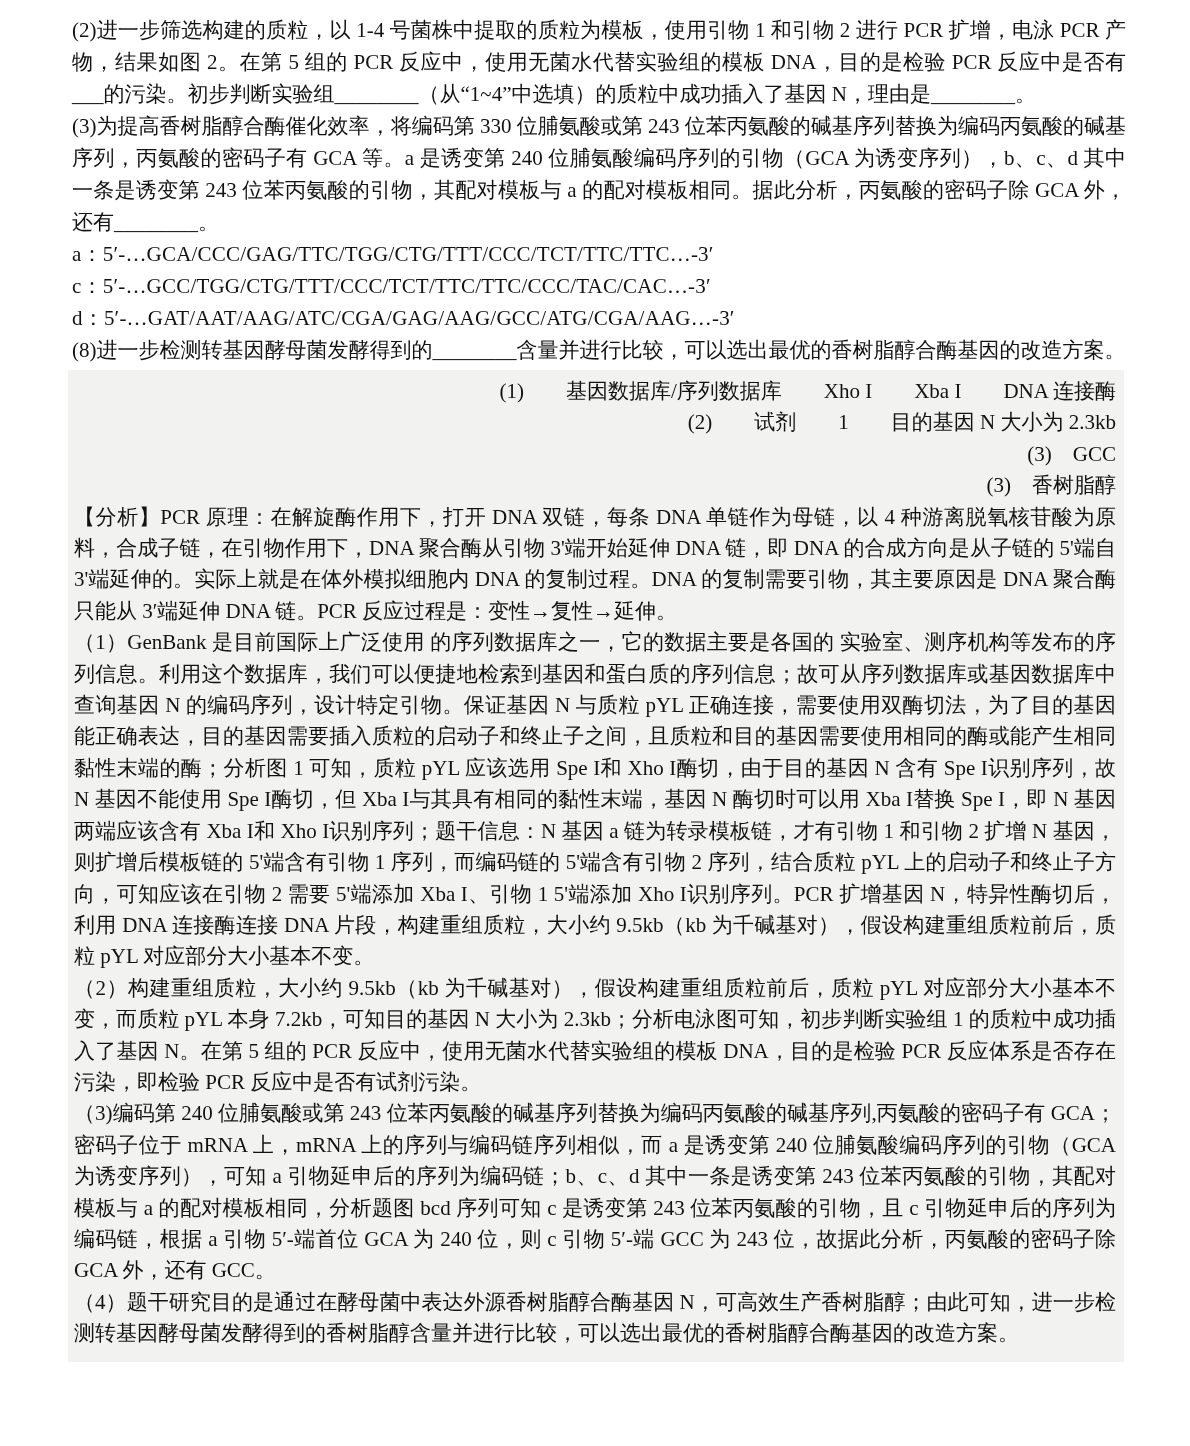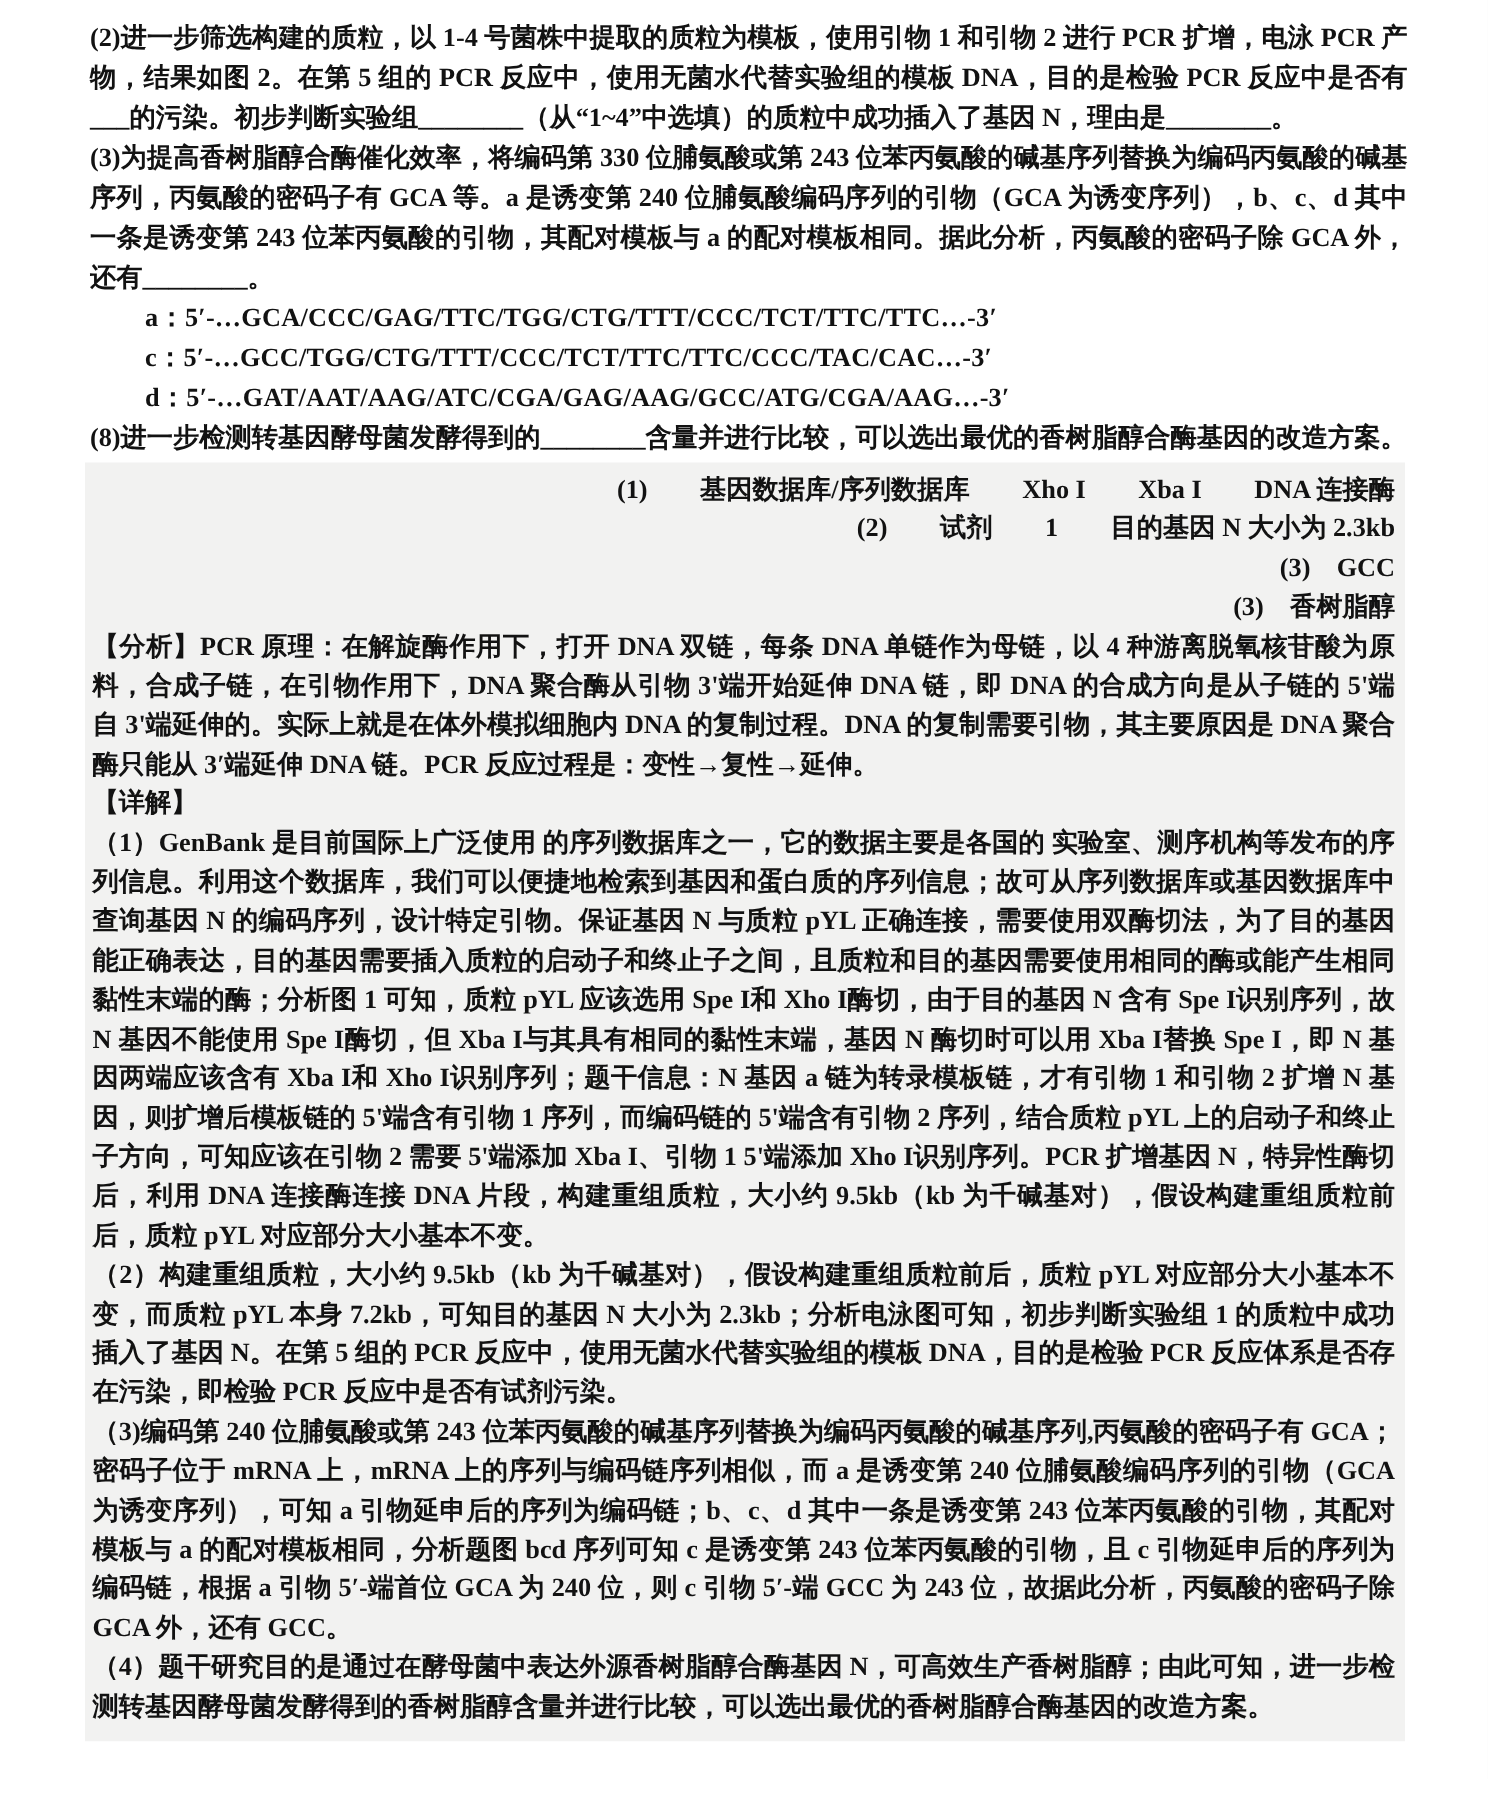--- a/index.html
+++ b/index.html
@@ -8,21 +8,20 @@
     background: #ffffff;
   }
   .page {
     position: relative;
     width: 1190px;
     height: 1446px;
     overflow: hidden;
     background: #ffffff;
     font-family: "Liberation Serif", "DejaVu Serif", serif;
     color: #121212;
-    font-weight: bold;
   }
   .question-section {
     padding: 14px 64px 4px 72px;
     font-size: 21px;
     line-height: 32px;
   }
   .answer-section {
     box-sizing: border-box;
     margin-left: 68px;
     width: 1056px;
@@ -32,21 +31,20 @@
     line-height: 31.4px;
   }
   p {
     margin: 0;
     text-align: justify;
     word-break: break-word;
   }
   p.seq {
     text-align: left;
     letter-spacing: 0.2px;
-    margin-left: 44px;
   }
   p.row {
     text-align: right;
     white-space: pre-wrap;
   }
 </style>
 </head>
 <body>
 
 <div class="page" style="background: rgb(255, 255, 255); color: rgb(18, 18, 18);">
@@ -58,19 +56,18 @@
       <p class="seq">d：5′-…GAT/AAT/AAG/ATC/CGA/GAG/AAG/GCC/ATG/CGA/AAG…-3′</p>
       <p>(8)进一步检测转基因酵母菌发酵得到的________含量并进行比较，可以选出最优的香树脂醇合酶基因的改造方案。</p>
     </div>
 
   <div class="answer-section" style="background: rgb(242, 242, 241);">
       <p class="row">(1)　　基因数据库/序列数据库　　Xho I　　Xba I　　DNA 连接酶</p>
       <p class="row">(2)　　试剂　　1　　目的基因 N 大小为 2.3kb</p>
       <p class="row">(3)　GCC</p>
       <p class="row">(3)　香树脂醇</p>
       <p>【分析】PCR 原理：在解旋酶作用下，打开 DNA 双链，每条 DNA 单链作为母链，以 4 种游离脱氧核苷酸为原料，合成子链，在引物作用下，DNA 聚合酶从引物 3'端开始延伸 DNA 链，即 DNA 的合成方向是从子链的 5'端自 3'端延伸的。实际上就是在体外模拟细胞内 DNA 的复制过程。DNA 的复制需要引物，其主要原因是 DNA 聚合酶只能从 3′端延伸 DNA 链。PCR 反应过程是：变性→复性→延伸。</p>
-      <p>【详解】</p>
       <p>（1）GenBank 是目前国际上广泛使用 的序列数据库之一，它的数据主要是各国的 实验室、测序机构等发布的序列信息。利用这个数据库，我们可以便捷地检索到基因和蛋白质的序列信息；故可从序列数据库或基因数据库中查询基因 N 的编码序列，设计特定引物。保证基因 N 与质粒 pYL 正确连接，需要使用双酶切法，为了目的基因能正确表达，目的基因需要插入质粒的启动子和终止子之间，且质粒和目的基因需要使用相同的酶或能产生相同黏性末端的酶；分析图 1 可知，质粒 pYL 应该选用 Spe I和 Xho I酶切，由于目的基因 N 含有 Spe I识别序列，故 N 基因不能使用 Spe I酶切，但 Xba I与其具有相同的黏性末端，基因 N 酶切时可以用 Xba I替换 Spe I，即 N 基因两端应该含有 Xba I和 Xho I识别序列；题干信息：N 基因 a 链为转录模板链，才有引物 1 和引物 2 扩增 N 基因，则扩增后模板链的 5'端含有引物 1 序列，而编码链的 5'端含有引物 2 序列，结合质粒 pYL 上的启动子和终止子方向，可知应该在引物 2 需要 5'端添加 Xba I、引物 1 5'端添加 Xho I识别序列。PCR 扩增基因 N，特异性酶切后，利用 DNA 连接酶连接 DNA 片段，构建重组质粒，大小约 9.5kb（kb 为千碱基对），假设构建重组质粒前后，质粒 pYL 对应部分大小基本不变。</p>
       <p>（2）构建重组质粒，大小约 9.5kb（kb 为千碱基对），假设构建重组质粒前后，质粒 pYL 对应部分大小基本不变，而质粒 pYL 本身 7.2kb，可知目的基因 N 大小为 2.3kb；分析电泳图可知，初步判断实验组 1 的质粒中成功插入了基因 N。在第 5 组的 PCR 反应中，使用无菌水代替实验组的模板 DNA，目的是检验 PCR 反应体系是否存在污染，即检验 PCR 反应中是否有试剂污染。</p>
       <p>（3)编码第 240 位脯氨酸或第 243 位苯丙氨酸的碱基序列替换为编码丙氨酸的碱基序列,丙氨酸的密码子有 GCA；密码子位于 mRNA 上，mRNA 上的序列与编码链序列相似，而 a 是诱变第 240 位脯氨酸编码序列的引物（GCA 为诱变序列），可知 a 引物延申后的序列为编码链；b、c、d 其中一条是诱变第 243 位苯丙氨酸的引物，其配对模板与 a 的配对模板相同，分析题图 bcd 序列可知 c 是诱变第 243 位苯丙氨酸的引物，且 c 引物延申后的序列为编码链，根据 a 引物 5′-端首位 GCA 为 240 位，则 c 引物 5′-端 GCC 为 243 位，故据此分析，丙氨酸的密码子除 GCA 外，还有 GCC。</p>
       <p>（4）题干研究目的是通过在酵母菌中表达外源香树脂醇合酶基因 N，可高效生产香树脂醇；由此可知，进一步检测转基因酵母菌发酵得到的香树脂醇含量并进行比较，可以选出最优的香树脂醇合酶基因的改造方案。</p>
     </div>
 </div>
 
 </body></html>

